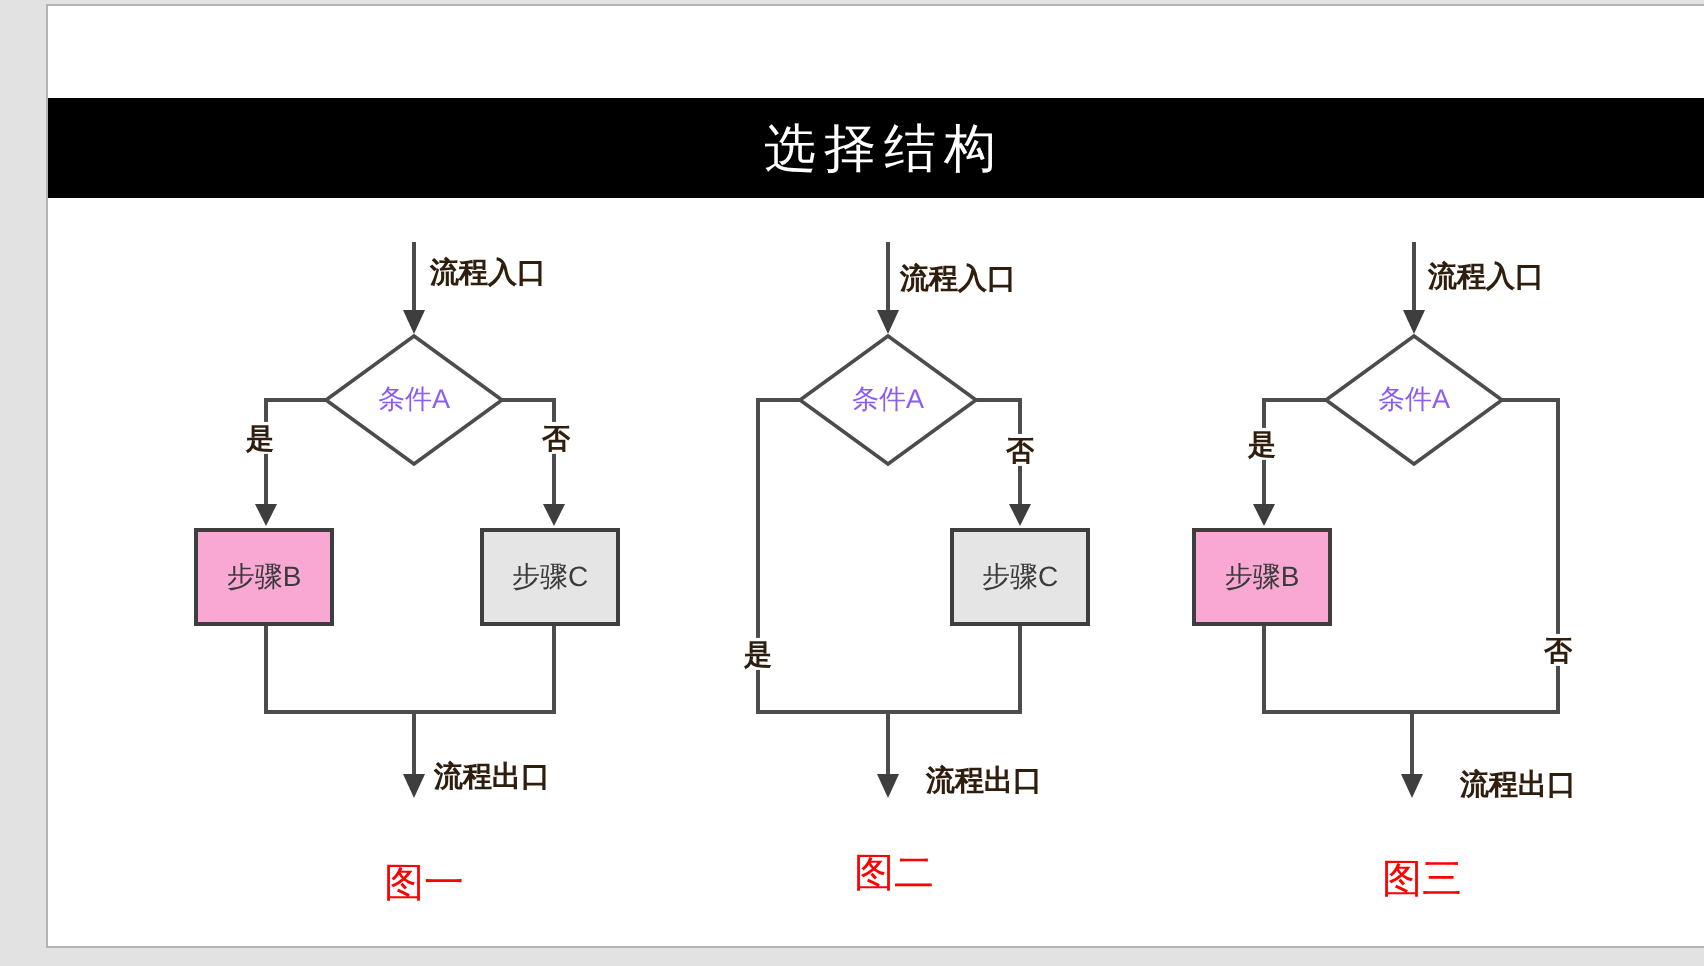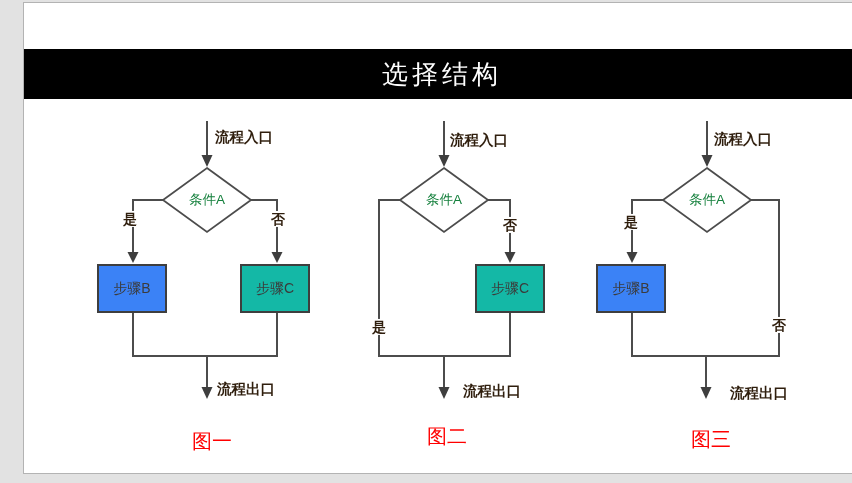--- a/index.html
+++ b/index.html
@@ -26,25 +26,25 @@
   #fig3 { left:563px; }
   .figure svg { position:absolute; left:0; top:0; width:240px; height:350px; }
   svg path.conn { stroke:#4c4c4c; stroke-width:2; fill:none; }
   svg polygon.arrow { fill:#3e3e3e; stroke:none; }
   svg polygon.diamond { fill:#ffffff; stroke:#4c4c4c; stroke-width:1.8; }
   .step-box {
     position:absolute; width:70px; height:49px; box-sizing:border-box;
     border:2px solid #3e3e3e; display:flex; align-items:center; justify-content:center;
     font-size:14px; color:#3b3b3b;
   }
-  .yellow { background:#3b82f6; }
-  .green  { background:#14b8a6; }
+  .yellow { background:#f9a8d4; }
+  .green  { background:#e5e5e5; }
   .cond-label {
     position:absolute; transform:translate(-50%,-50%);
-    font-size:13.5px; color:#15803d; white-space:nowrap;
+    font-size:13.5px; color:#8b5cf6; white-space:nowrap;
   }
   .branch-label {
     position:absolute; transform:translate(-50%,-50%);
     font-weight:bold; font-size:14px; color:#2f1e0d;
     background:#ffffff; padding:0 1px; line-height:1.15; white-space:nowrap;
   }
   .flow-label {
     position:absolute; font-weight:bold; font-size:14.5px; color:#2f1e0d;
     white-space:nowrap; line-height:1.1;
   }

